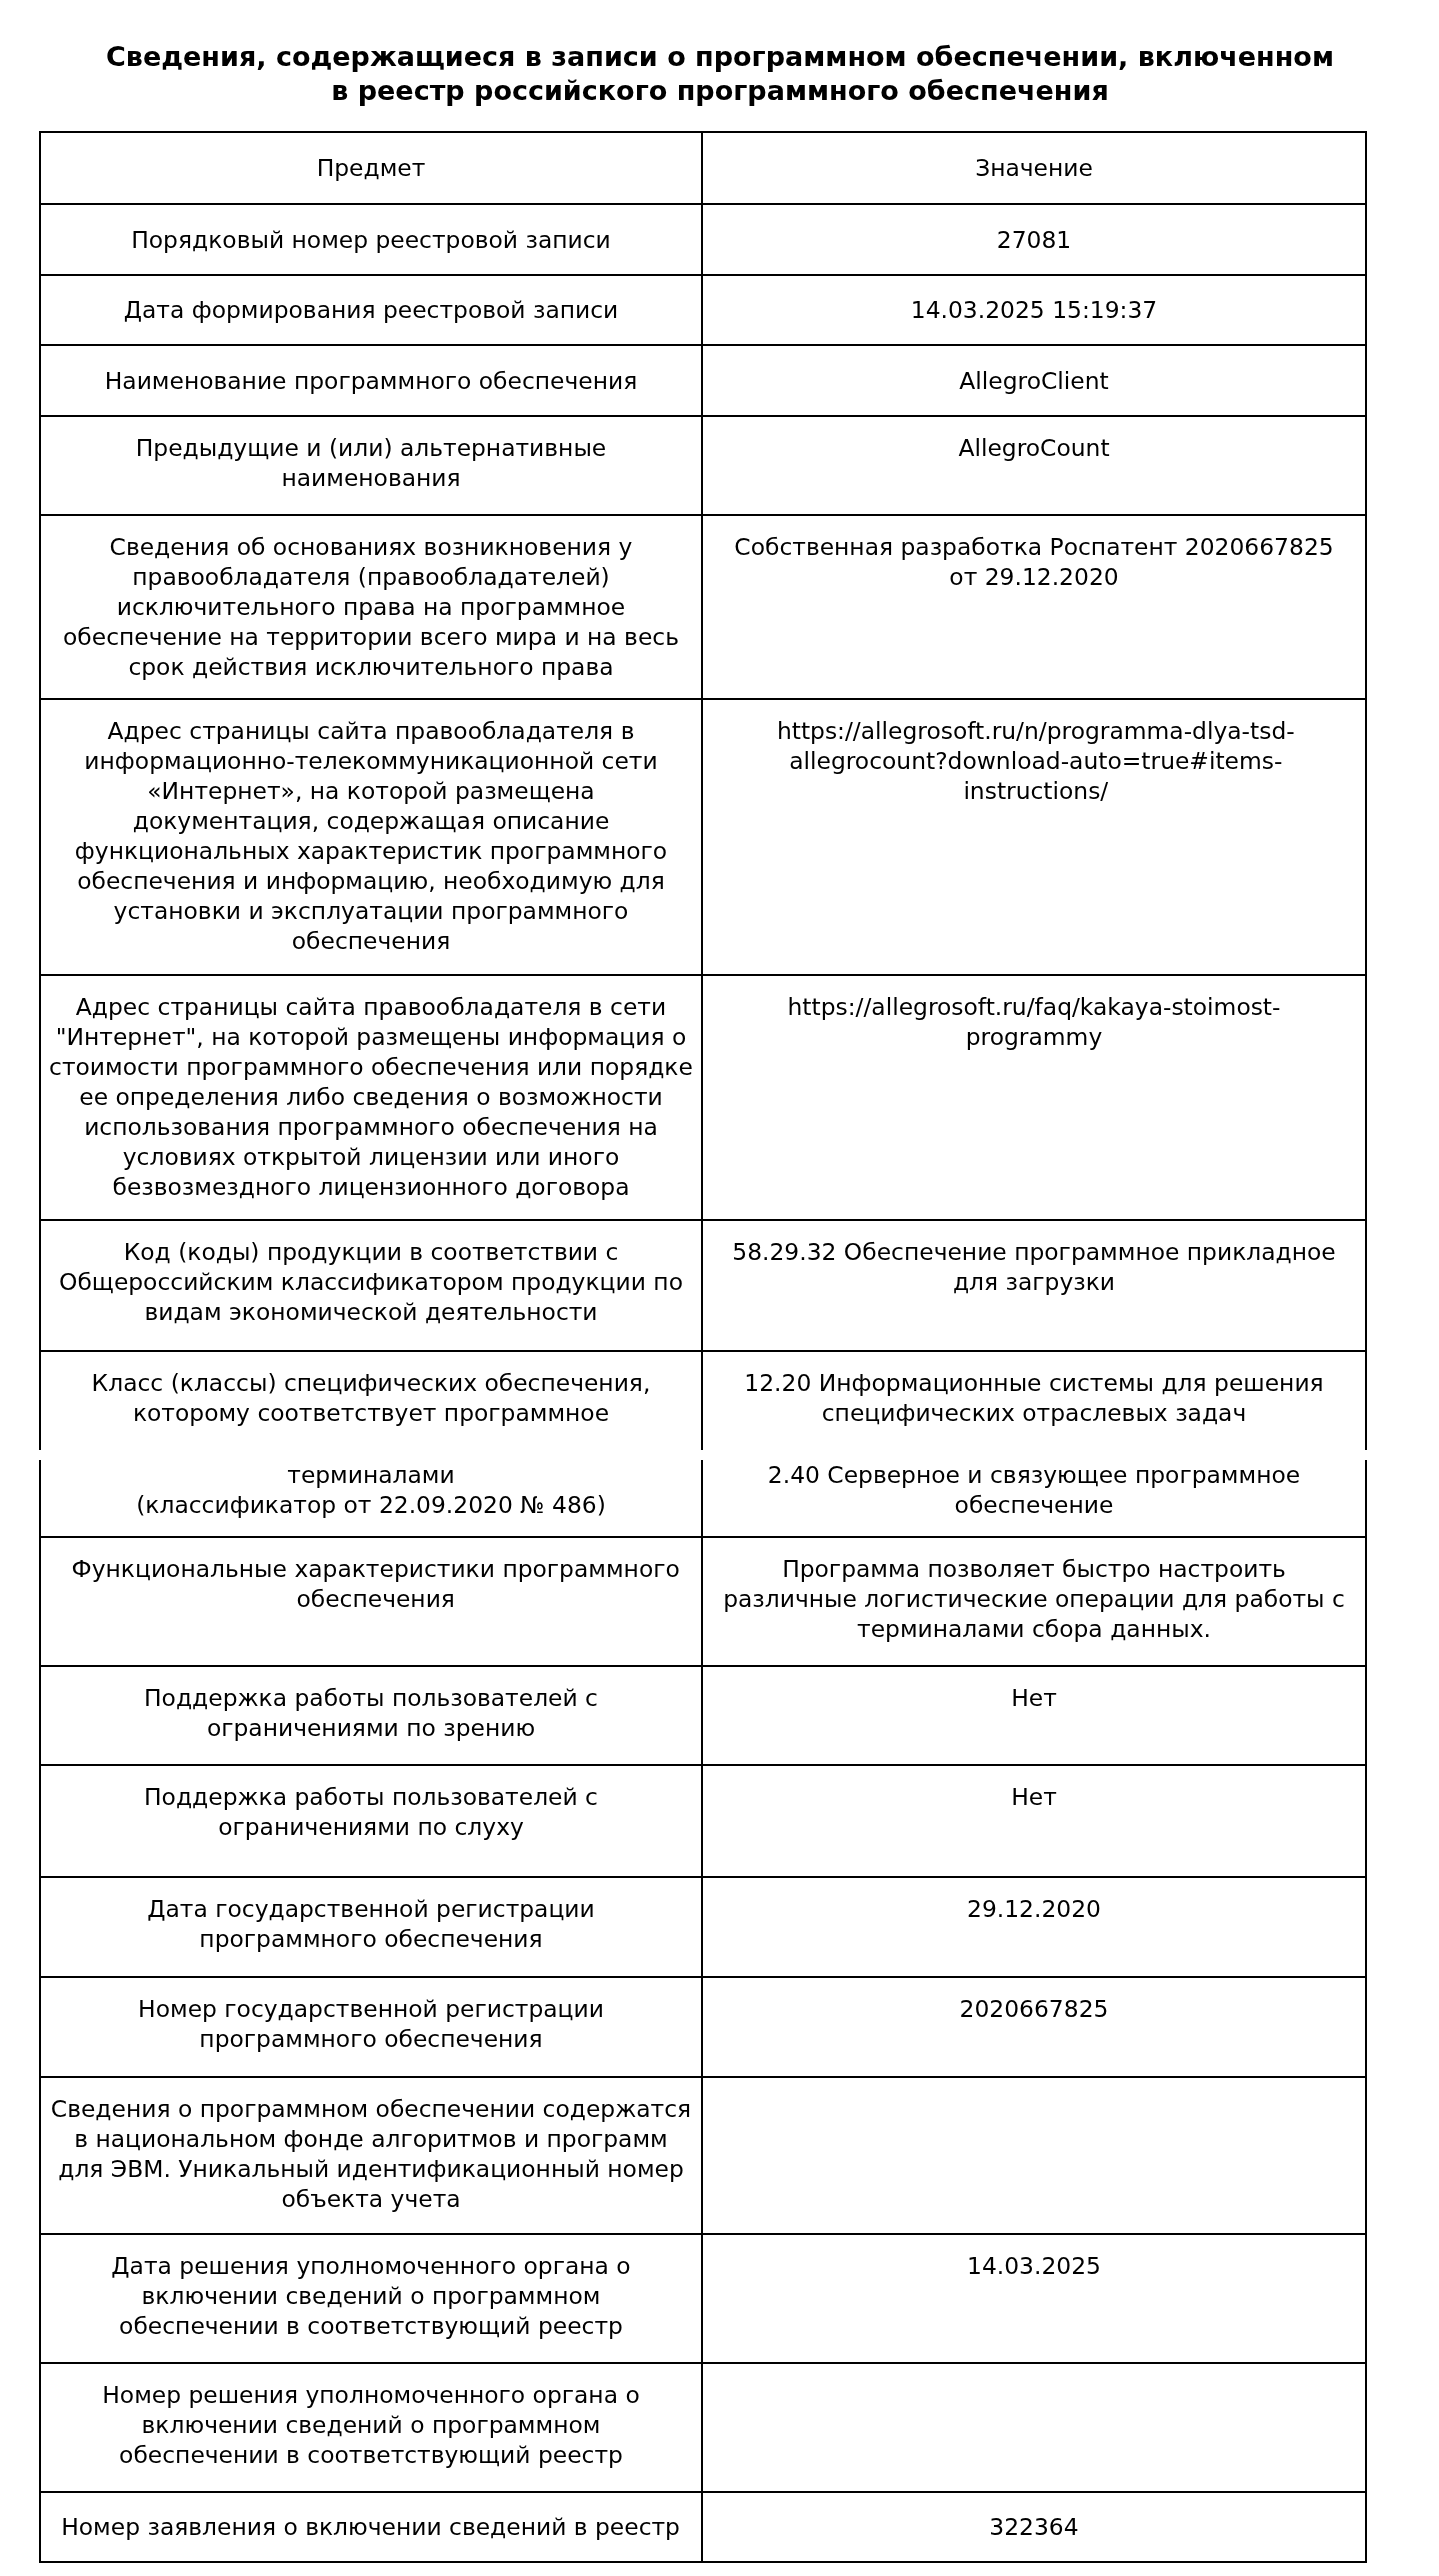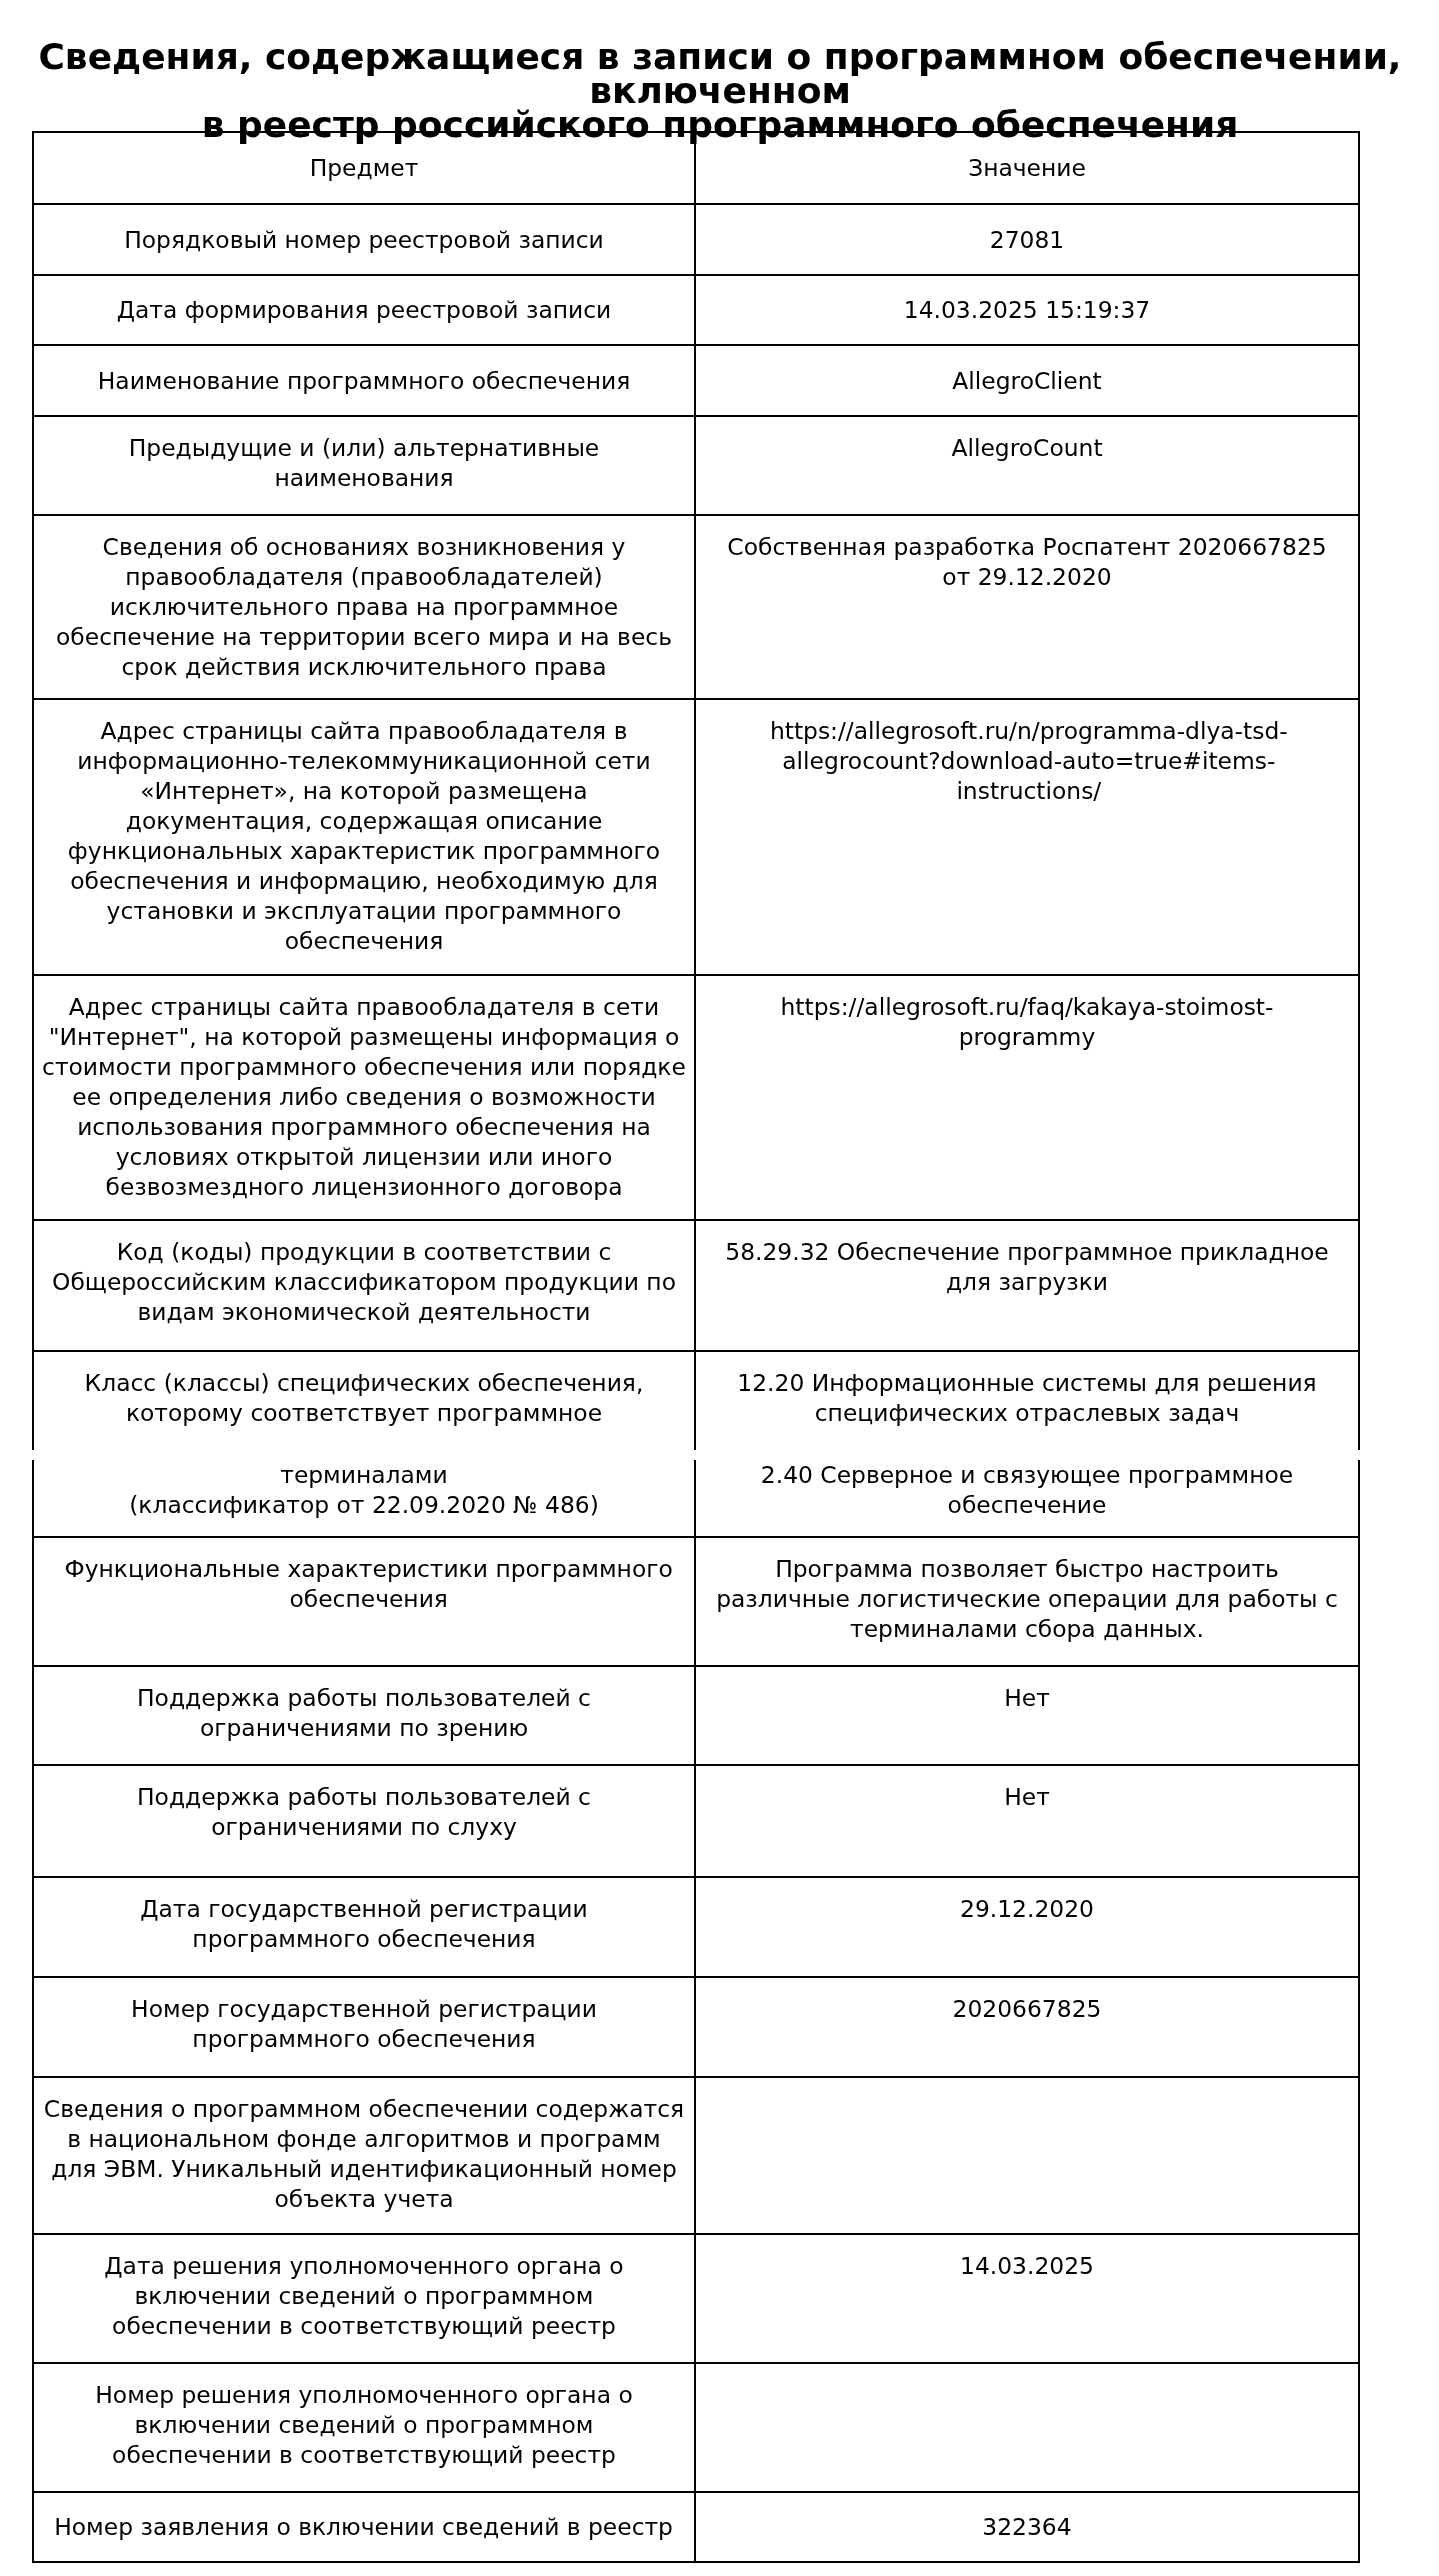--- a/index.html
+++ b/index.html
@@ -2,25 +2,25 @@
 <html style="font-size:14.4px"><head>
 <meta charset="utf-8">
 <style>
   html, body { margin: 0; padding: 0; background: #ffffff; }
   body {
     width: 1440px; height: 2576px; position: relative; overflow: hidden;
     font-family: "DejaVu Sans", sans-serif; color: #000000;
   }
   .title {
     position: absolute; left: 0; top: 40px; width: 1440px;
-    text-align: center; font-weight: bold; font-size: 36px; line-height: 34px;
+    text-align: center; font-weight: bold; font-size: 27px; line-height: 34px;
     font-family: "DejaVu Sans", sans-serif;
   }
   .tbl {
-    position: absolute; left: 32px; width: 1326px;
+    position: absolute; left: 39px; width: 1326px;
     border-collapse: collapse; table-layout: fixed;
   }
   .tbl td {
     border: 2.7px solid #000;
     text-align: center; vertical-align: top;
     font-size: 23.4px; line-height: 30px;
     padding: 16px 7.2px 0 7.2px;
     box-sizing: border-box;
     word-wrap: break-word; overflow-wrap: anywhere;
   }

